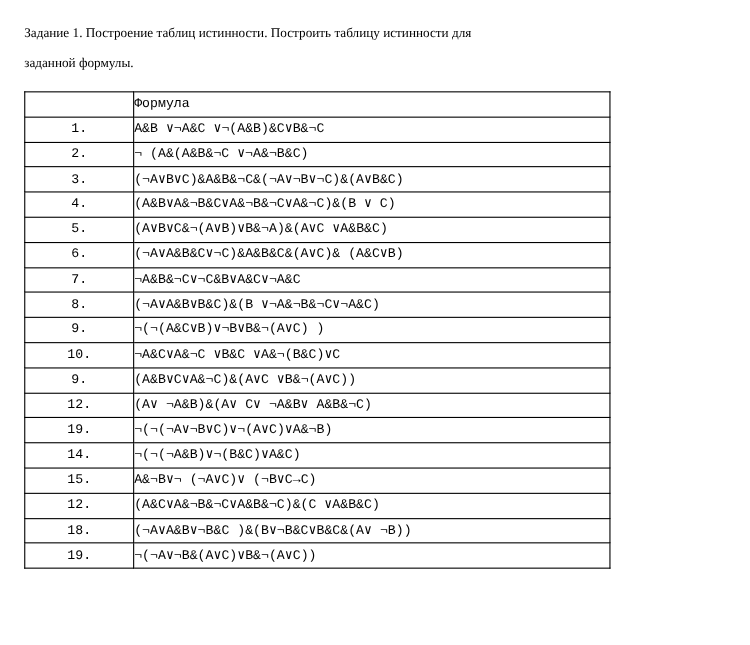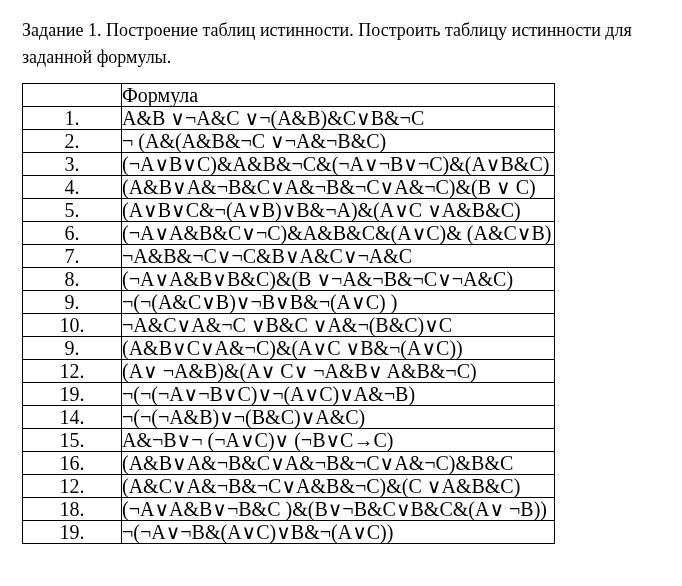--- a/index.html
+++ b/index.html
@@ -12,39 +12,40 @@
   }
   .page {
     box-sizing: border-box;
     width: 682px;
     height: 586px;
     padding: 17px 20px 0 22px;
     font-family: "Liberation Serif", serif;
     color: #000000;
   }
   .title {
-    font-size: 18px;
+    font-size: 12px;
     line-height: 27px;
     color: #000000;
     margin-bottom: 12px;
     width: 660px;
   }
   table.formulas {
     border-collapse: collapse;
     table-layout: fixed;
     width: 530px;
   }
   table.formulas td {
     border: 1.5px solid #000000;
     height: 21.8px;
     padding: 0;
-    font-size: 20px;
+    font-size: 12px;
     line-height: 1.1;
     overflow: hidden;
     white-space: nowrap;
+    font-family: Liberation Mono, monospace;
   }
   td.num {
     width: 98px;
     text-align: center;
   }
   td.formula {
     width: 432px;
     text-align: left;
     padding-left: 5px;
   }
@@ -118,24 +119,20 @@
       </tr>
       <tr>
         <td class="num">14.</td>
         <td class="formula">¬(¬(¬A&amp;B)∨¬(B&amp;C)∨A&amp;C)</td>
       </tr>
       <tr>
         <td class="num">15.</td>
         <td class="formula">A&amp;¬B∨¬ (¬A∨C)∨ (¬B∨C→C)</td>
       </tr>
       <tr>
-        <td class="num">16.</td>
-        <td class="formula">(A&amp;B∨A&amp;¬B&amp;C∨A&amp;¬B&amp;¬C∨A&amp;¬C)&amp;B&amp;C</td>
-      </tr>
-      <tr>
         <td class="num">12.</td>
         <td class="formula">(A&amp;C∨A&amp;¬B&amp;¬C∨A&amp;B&amp;¬C)&amp;(C ∨A&amp;B&amp;C)</td>
       </tr>
       <tr>
         <td class="num">18.</td>
         <td class="formula">(¬A∨A&amp;B∨¬B&amp;C )&amp;(B∨¬B&amp;C∨B&amp;C&amp;(A∨ ¬B))</td>
       </tr>
       <tr>
         <td class="num">19.</td>
         <td class="formula">¬(¬A∨¬B&amp;(A∨C)∨B&amp;¬(A∨C))</td>

